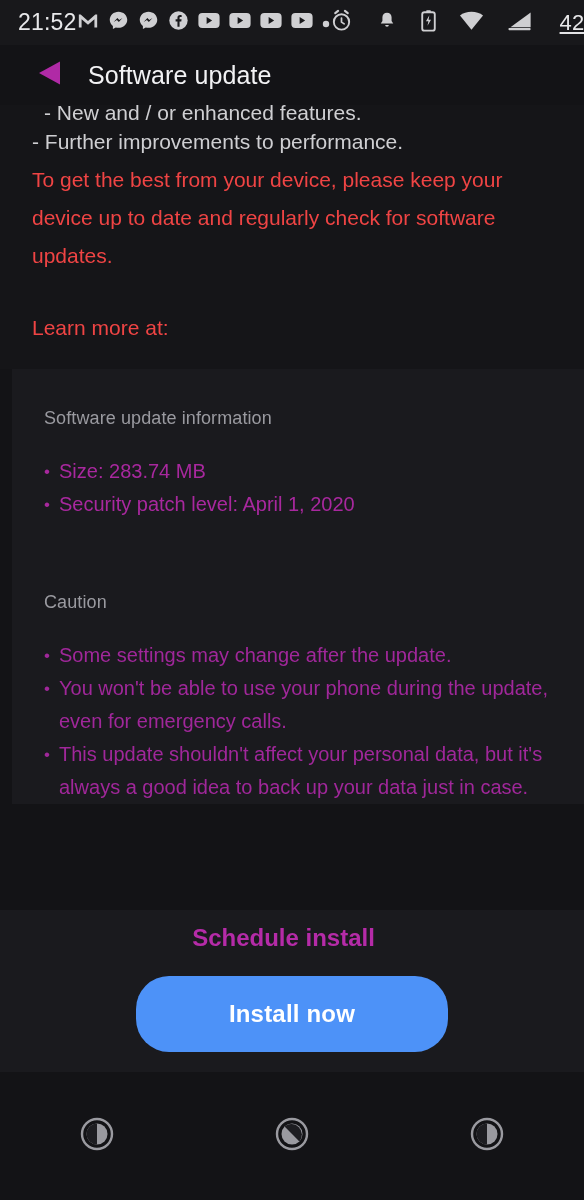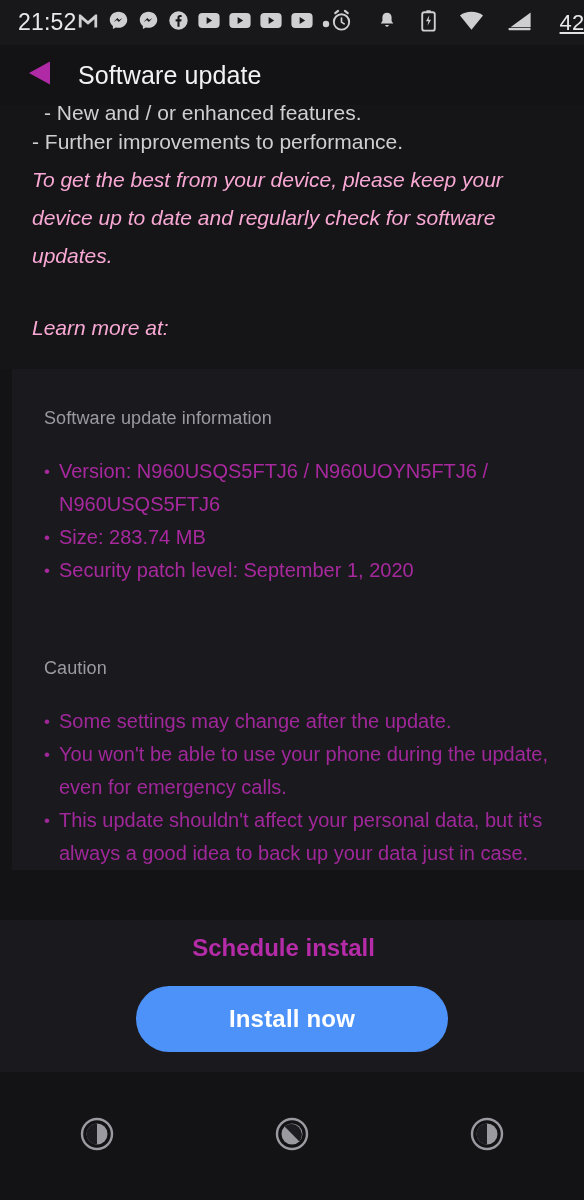--- a/index.html
+++ b/index.html
@@ -44,20 +44,21 @@
     letter-spacing:0.2px;
   }
 
   
   #titlebar {
     height:60px;
     display:flex;
     align-items:center;
     padding-left:22px;
     background:#131316;
+    margin-left:10px;
   }
   #back-button {
     width:34px; height:34px;
     display:flex; align-items:center; justify-content:center;
     cursor:pointer;
   }
   #page-title {
     font-size:25px;
     color:#f2f2f4;
     margin-left:22px;
@@ -95,22 +96,21 @@
   }
   .desc-clip .desc-line {
     position:absolute;
     bottom:-9px;
     left:12px;
     white-space:nowrap;
   }
   .para {
     font-size:21px;
     line-height:38px;
-    color:#f9a8d4;
-    font-style:italic;
+    color:#ef4444;
   }
   .spacer-lg { height:34px; }
   .spacer-md { height:22px; }
 
   .link {
     font-size:21px;
     line-height:38px;
     color:#e6e6e9;
     text-decoration:underline;
     text-underline-offset:4px;
@@ -161,21 +161,21 @@
     color:#b52ba8;
     background:transparent;
     border:none;
     padding:14px 17px 10px 0;
     font-family:"Liberation Sans", sans-serif;
     cursor:pointer;
   }
   #install-now {
     display:block;
     margin:14px auto 0 auto;
-    width:312px; height:66px;
+    width:312px; height:76px;
     border:none;
     border-radius:33px;
     background:#4d92f8;
     color:#ffffff;
     font-size:24px;
     font-weight:bold;
     font-family:"Liberation Sans", sans-serif;
     letter-spacing:0.2px;
     cursor:pointer;
   }
@@ -318,23 +318,22 @@
       <div class="para">To get the best from your device, please keep your device up to date and regularly check for software updates.</div>
       <div class="spacer-lg"></div>
       <div class="para">Learn more at:</div>
     </div>
 
     <div class="sect sect-body">
       <div class="spacer-lg"></div>
       <div class="sect-head">Software update information</div>
       <div class="spacer-md"></div>
       <ul class="bullets">
-        <li>Version: N960USQS5FTJ6 / N960UOYN5FTJ6 / N960USQS5FTJ6</li>
         <li>Size: 283.74 MB</li>
-        <li>Security patch level: September 1, 2020</li>
+        <li>Security patch level: April 1, 2020</li>
       </ul>
 
       <div style="height:66px"></div>
 
       <div class="sect-head">Caution</div>
       <div class="spacer-md"></div>
       <ul class="bullets caution">
         <li>Some settings may change after the update.</li>
         <li>You won't be able to use your phone during the update, even for emergency calls.</li>
         <li>This update shouldn't affect your personal data, but it's always a good idea to back up your data just in case.</li>

